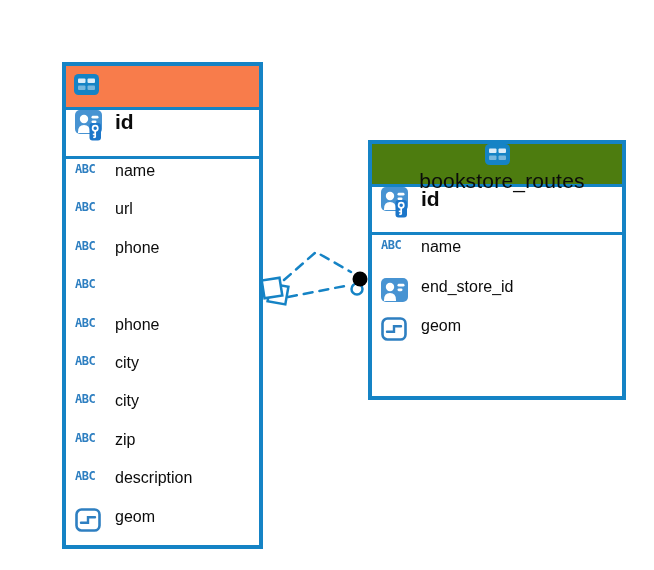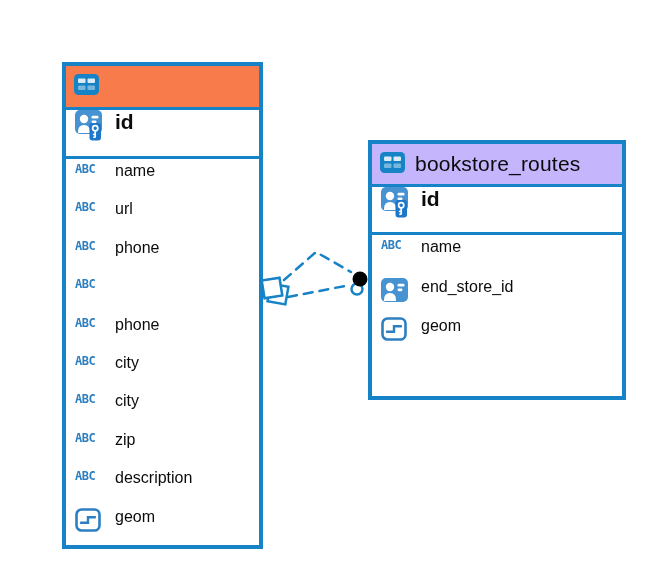--- a/index.html
+++ b/index.html
@@ -198,21 +198,21 @@
        <rect x="1.5" y="1.5" width="23" height="21" rx="5" fill="#fff" stroke="#2E7FC1" stroke-width="2.6"></rect>
        <polyline points="6,14.7 13,14.7 13,9.3 20,9.3" fill="none" stroke="#2E7FC1" stroke-width="2.4" stroke-linecap="round"></polyline>
      </svg>
           </span>
           <span class="lbl">geom</span>
         </div>
       </div>
   </div>
 
   <div class="er-table" id="table-bookstore-routes">
-    <div class="tbl-header" style="background: #c4b5fd;">
+    <div class="tbl-header" style="background: #4d7c0f; flex-direction: column;">
       <span class="icon tbl-icon"><svg width="25" height="21" viewBox="0 0 25 21">
        <rect x="0" y="0" width="25" height="21" rx="4.5" fill="#1583C5"></rect>
        <rect x="4" y="4.5" width="7.5" height="4.6" rx="1" fill="rgba(255,255,255,0.85)"></rect>
        <rect x="13.5" y="4.5" width="7.5" height="4.6" rx="1" fill="rgba(255,255,255,0.85)"></rect>
        <rect x="4" y="11.5" width="7.5" height="4.6" rx="1" fill="rgba(255,255,255,0.42)"></rect>
        <rect x="13.5" y="11.5" width="7.5" height="4.6" rx="1" fill="rgba(255,255,255,0.42)"></rect>
      </svg></span>
       <span class="tbl-title">bookstore_routes</span>
     </div>
     <div class="pk-rows">

